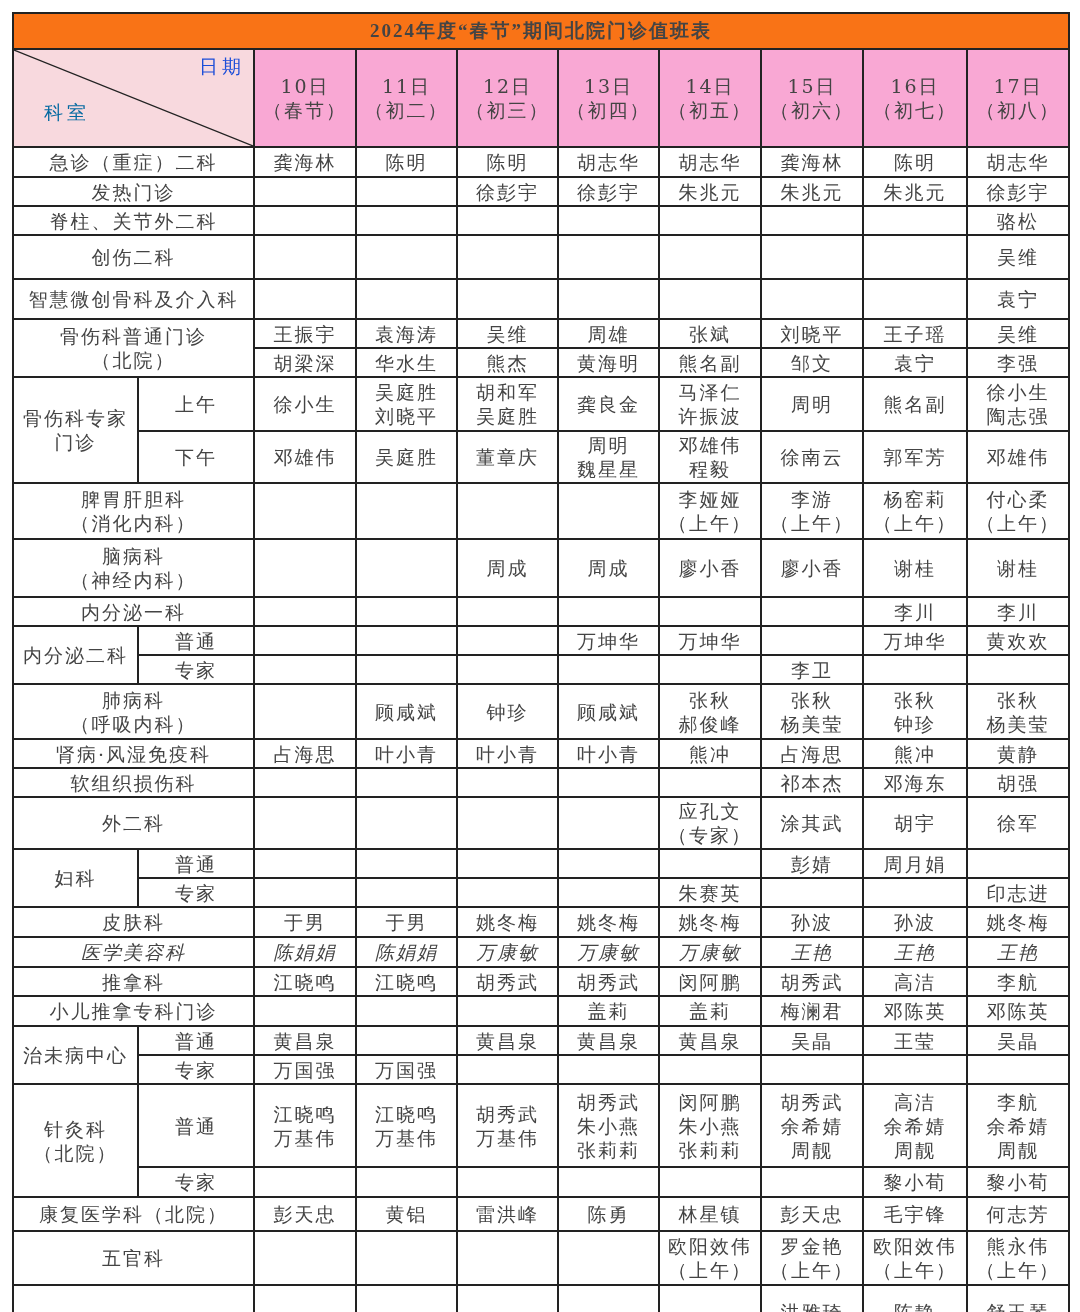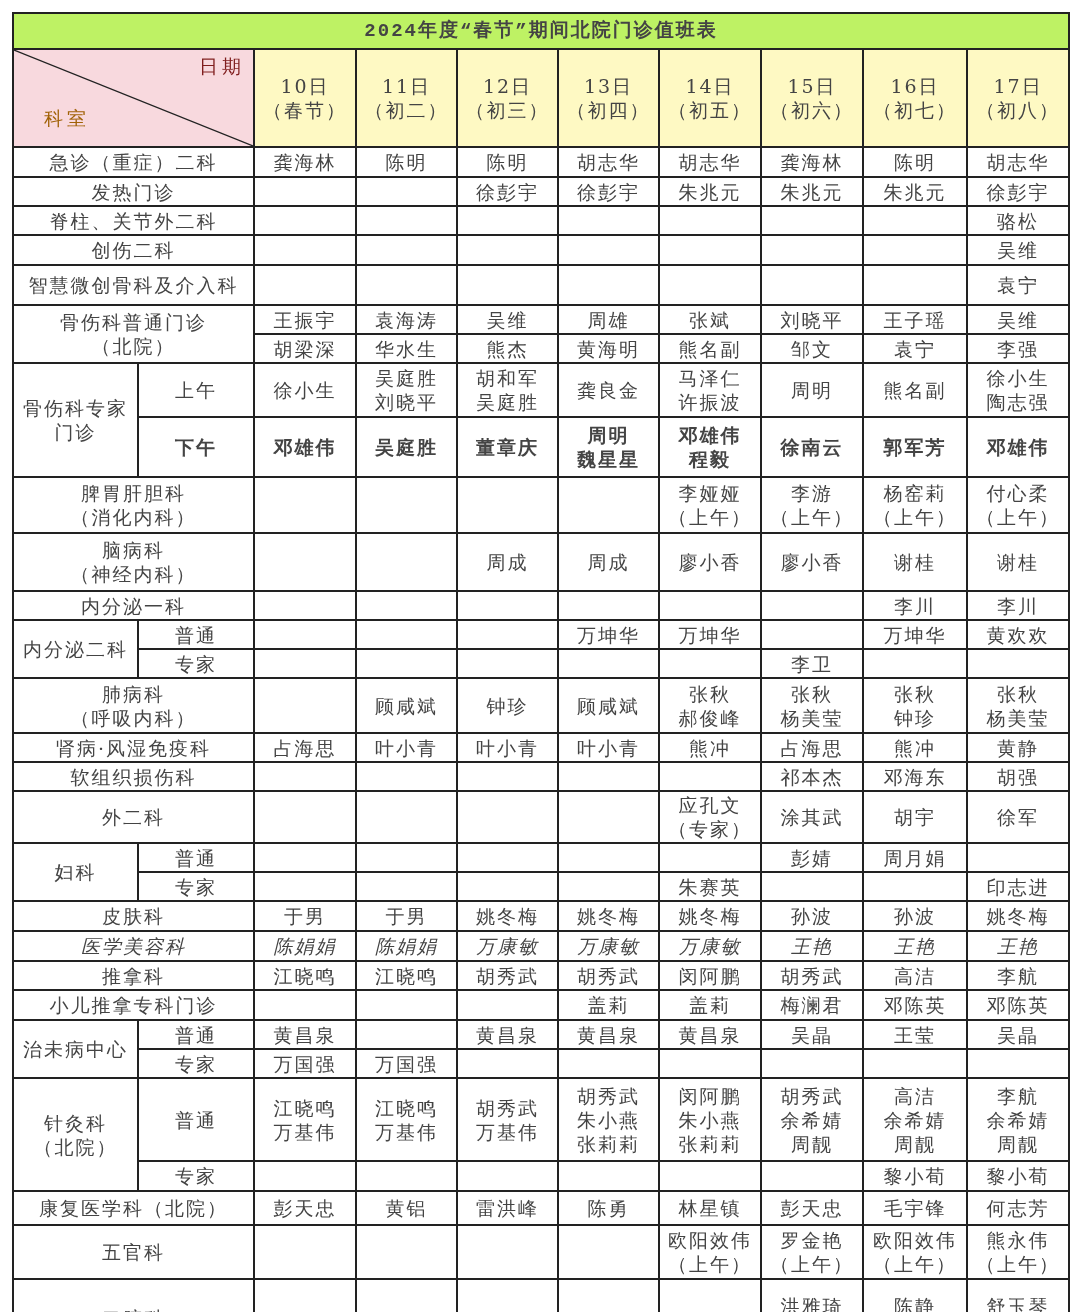--- a/index.html
+++ b/index.html
@@ -3,27 +3,27 @@
 <meta charset="utf-8">
 <style>
   html, body { margin:0; padding:0; background:#ffffff; }
   body { width:1080px; height:1312px; position:relative; overflow:hidden;
          font-family:"DejaVu Serif","Liberation Serif",serif; color:#333; }
   table.duty { position:absolute; left:12px; top:12px; width:1056px;
                border-collapse:collapse; table-layout:fixed; }
   table.duty td { border:2px solid #222; text-align:center; vertical-align:middle;
                   padding:0; font-size:19px; line-height:24px; letter-spacing:2px;
                   color:#444; white-space:pre-line; }
-  td.title { background:#bef264; font-family:Liberation Mono, monospace;
+  td.title { background:#f97316; font-family:Liberation Serif, serif;
              font-weight:bold; font-size:22px; color:#111; letter-spacing:0; height:34px; }
-  td.hdr { background:#fef9c3; color:#222; font-size:19px; line-height:25px; }
+  td.hdr { background:#f9a8d4; color:#222; font-size:19px; line-height:25px; }
   td.corner { background:#f8d9de; position:relative; height:57px; }
   td.corner svg { position:absolute; left:0; top:0; width:100%; height:100%; }
-  td.corner .c-top { position:absolute; right:8px; top:4px; color:#7f1d1d; letter-spacing:4px; }
-  td.corner .c-bot { position:absolute; left:30px; bottom:16px; color:#a16207; letter-spacing:4px; }
+  td.corner .c-top { position:absolute; right:8px; top:4px; color:#1d4ed8; letter-spacing:4px; }
+  td.corner .c-bot { position:absolute; left:30px; bottom:22px; color:#0369a1; letter-spacing:4px; }
   td.dept { color:#222; font-size:19px; letter-spacing:3px; }
   td.sub { color:#222; letter-spacing:4px; }
   td.name { color:#555; }
 </style>
 </head>
 <body>
 
 <table class="duty">
   <colgroup>
     <col style="width:125px">
@@ -84,21 +84,21 @@
         <td class="dept" colspan="2">脊柱、关节外二科</td>
         <td class="name"></td>
         <td class="name"></td>
         <td class="name"></td>
         <td class="name"></td>
         <td class="name"></td>
         <td class="name"></td>
         <td class="name"></td>
         <td class="name">骆松</td>
       </tr>
-      <tr style="height: 30px;">
+      <tr style="height: 44px;">
         <td class="dept" colspan="2">创伤二科</td>
         <td class="name"></td>
         <td class="name"></td>
         <td class="name"></td>
         <td class="name"></td>
         <td class="name"></td>
         <td class="name"></td>
         <td class="name"></td>
         <td class="name">吴维</td>
       </tr>
@@ -145,21 +145,21 @@
         <td class="name">胡和军
 吴庭胜</td>
         <td class="name">龚良金</td>
         <td class="name">马泽仁
 许振波</td>
         <td class="name">周明</td>
         <td class="name">熊名副</td>
         <td class="name">徐小生
 陶志强</td>
       </tr>
-      <tr style="height: 60px; font-weight: bold;">
+      <tr style="height: 52px;">
         <td class="sub">下午</td>
         <td class="name">邓雄伟</td>
         <td class="name">吴庭胜</td>
         <td class="name">董章庆</td>
         <td class="name">周明
 魏星星</td>
         <td class="name">邓雄伟
 程毅</td>
         <td class="name">徐南云</td>
         <td class="name">郭军芳</td>

